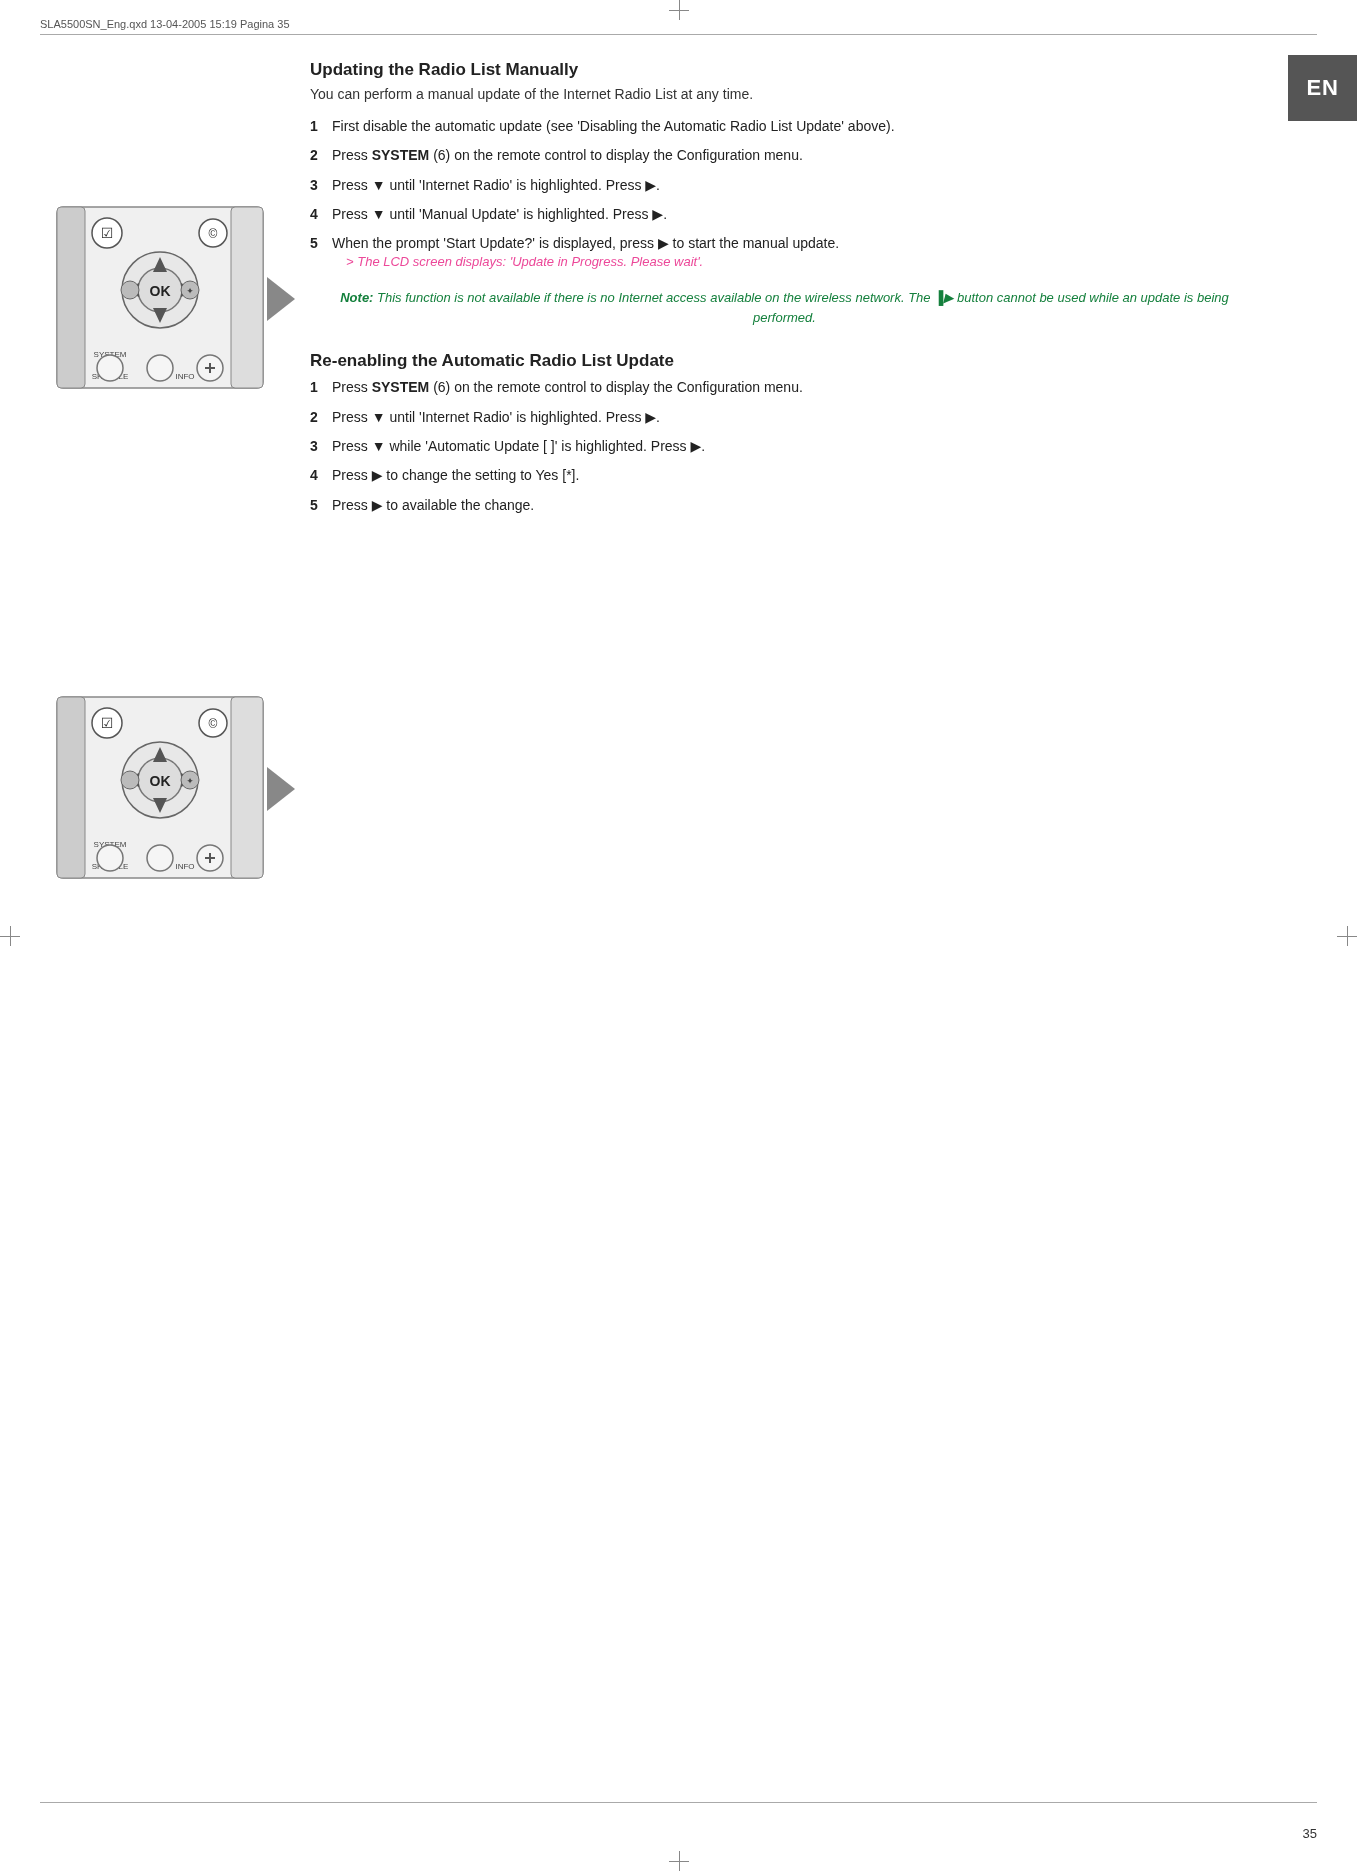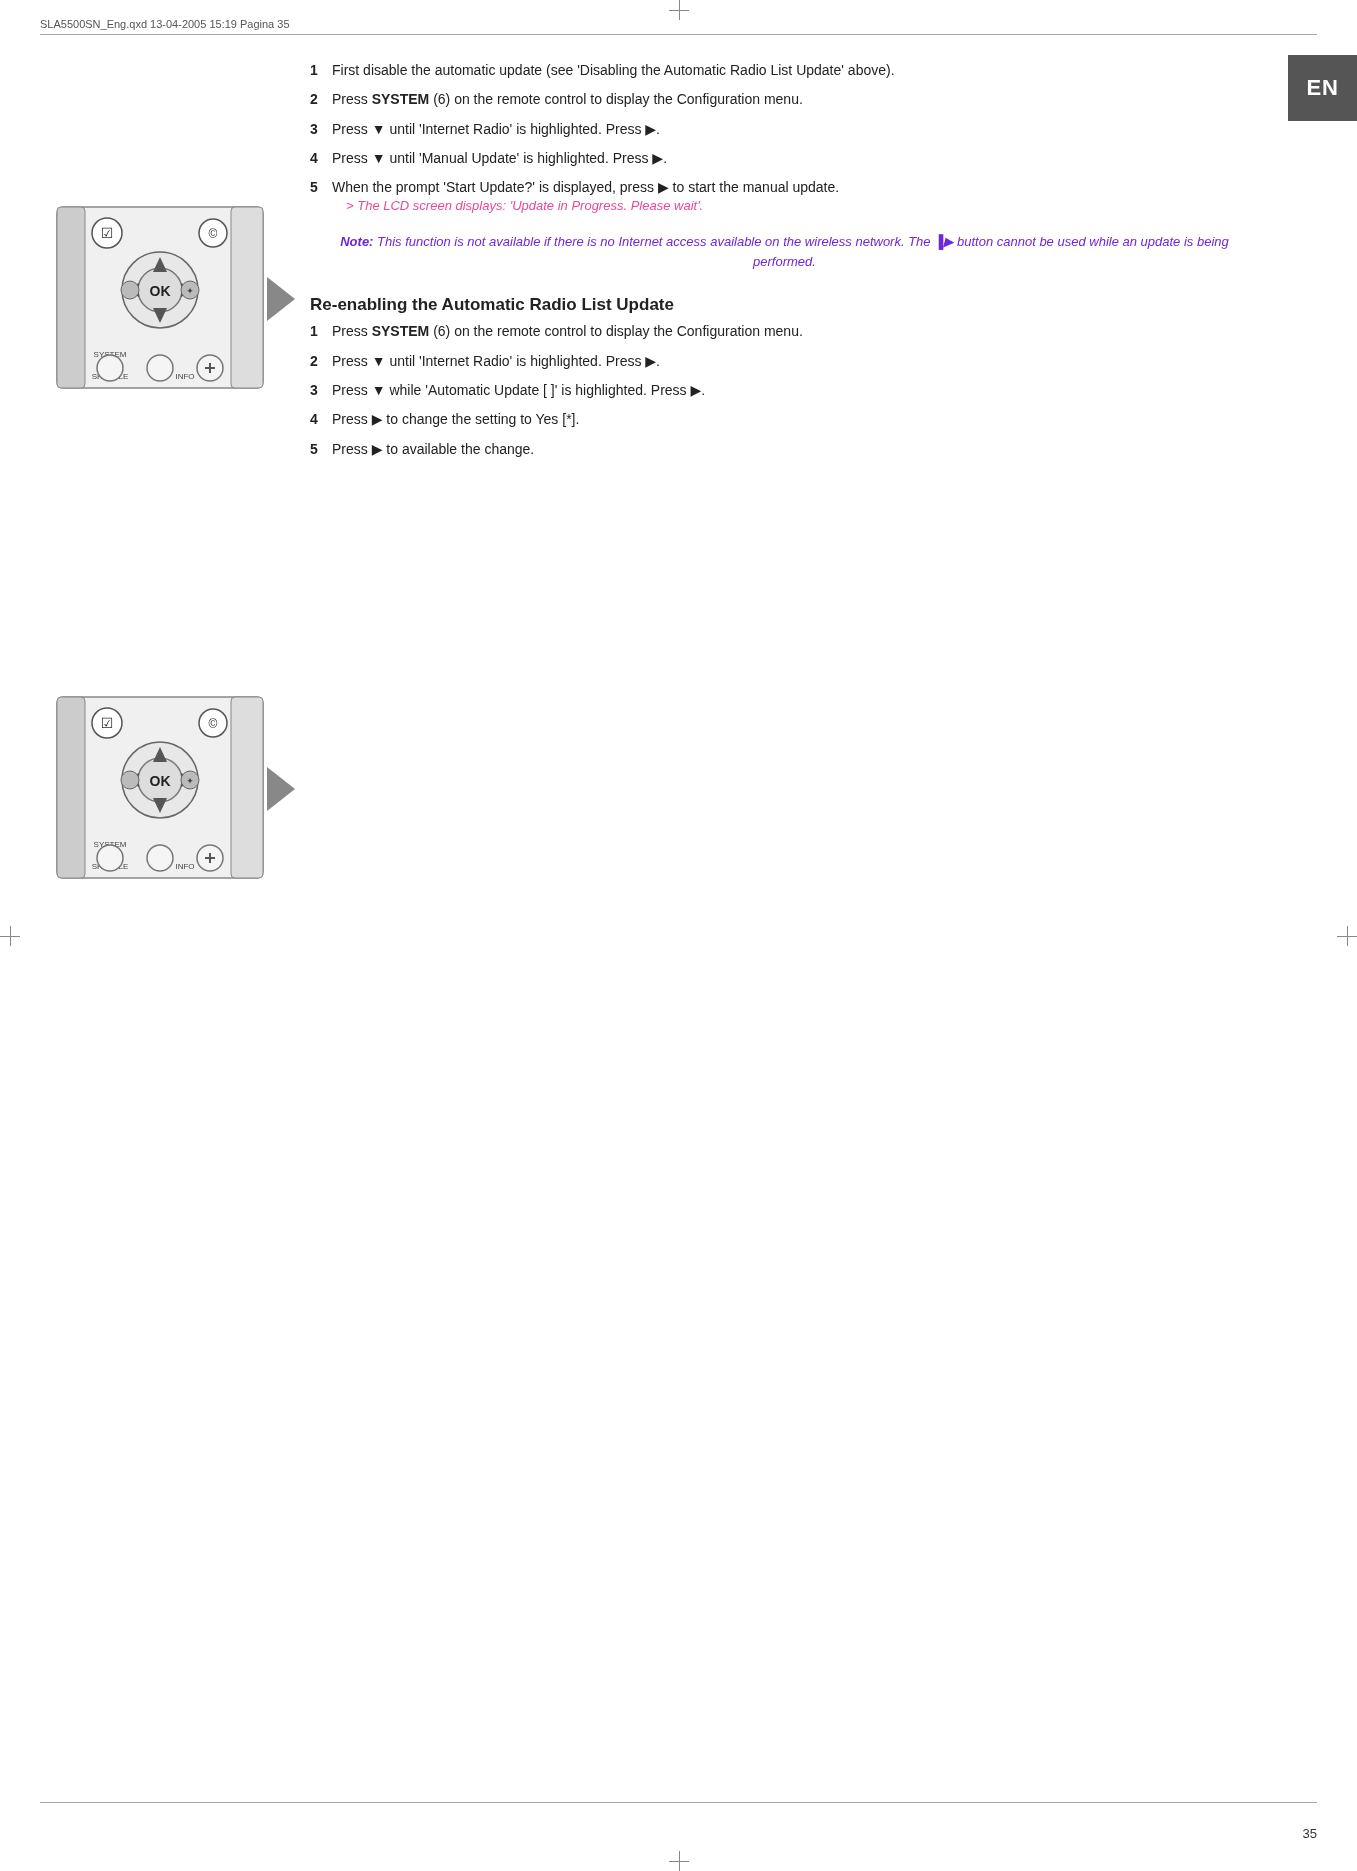--- a/index.html
+++ b/index.html
@@ -102,21 +102,21 @@
       color: #ec4899;
     }
 
     
     .note-block {
       margin: 10px 60px 18px 22px;
       font-size: 13px;
       font-style: italic;
       text-align: center;
       line-height: 1.5;
-      color: #6d28d9;
+      color: #15803d;
     }
 
     .note-block b {
       font-weight: bold;
       font-style: italic;
     }
 
     
     .page-footer {
       position: absolute;
@@ -188,20 +188,22 @@
 
 <div class="page-header">
   <span>SLA5500SN_Eng.qxd  13-04-2005  15:19  Pagina 35</span>
 </div>
 
 <div class="en-badge">EN</div>
 
 <div class="right-column">
 
   <div style="margin-bottom: 24px;">
+    <div class="section-title">Updating the Radio List Manually</div>
+    <div class="intro-text">You can perform a manual update of the Internet Radio List at any time.</div>
 
     <ul class="steps-list">
 
       <li class="step-item">
         <span class="step-number">1</span>
         <span class="step-text">
           First disable the automatic update (see 'Disabling the Automatic Radio List Update' above).
         </span>
       </li>
 

